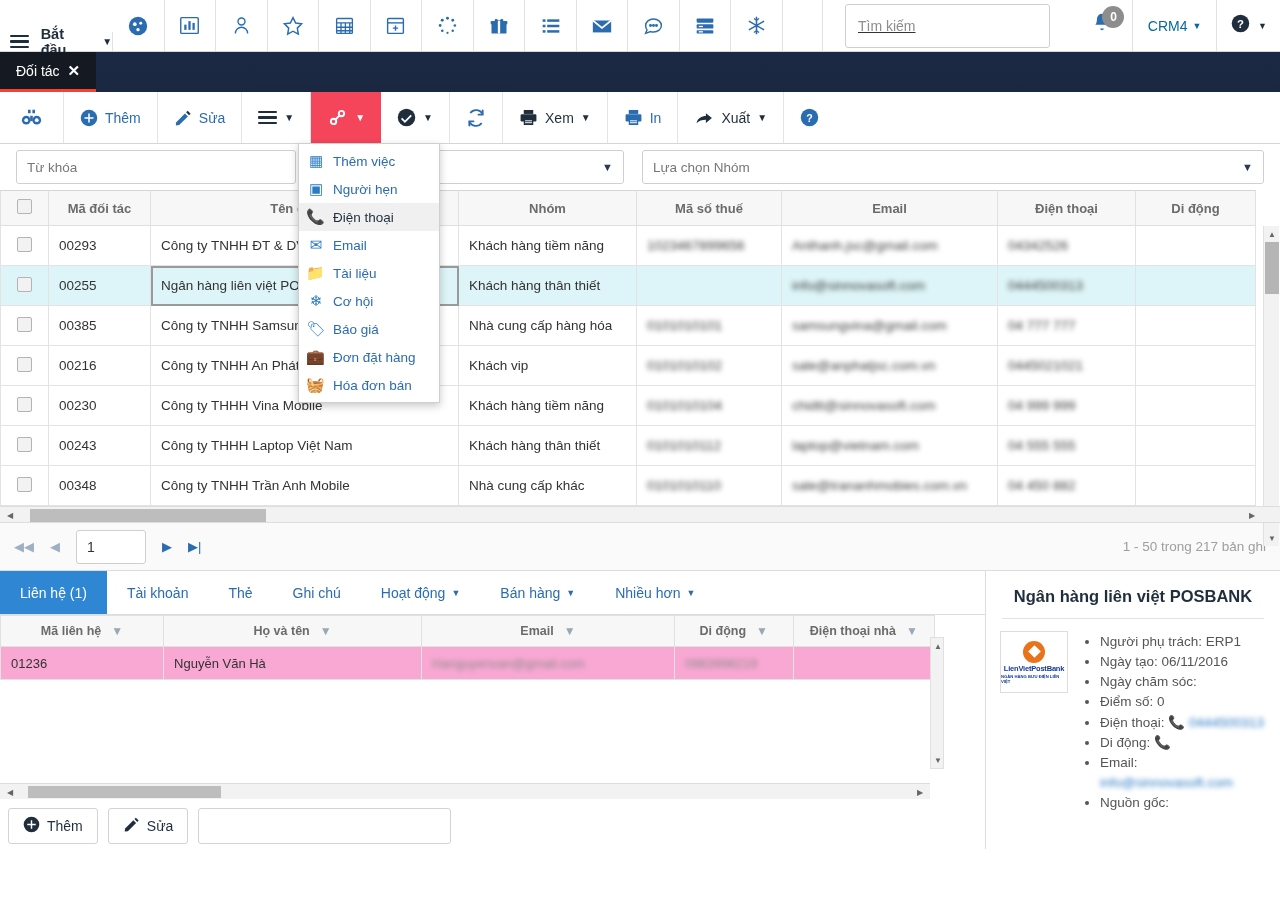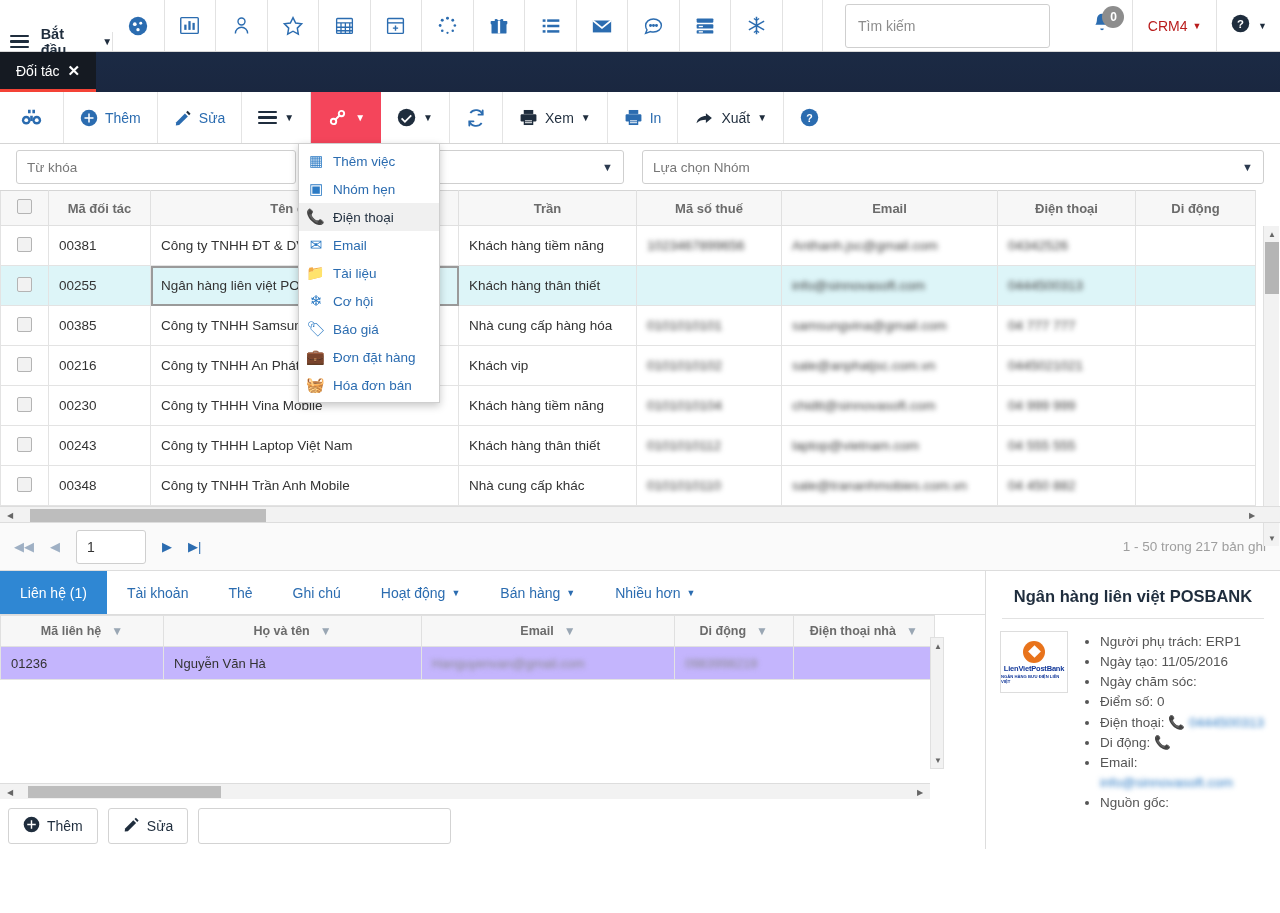--- a/index.html
+++ b/index.html
@@ -26,37 +26,37 @@
     border-right: 1px solid #e2e2e2;
     color: #2b6cb0;
   }
   .nav-start { width: 114px; gap: 12px; padding-left: 10px; justify-content: flex-start; margin-top: 32px; }
   .nav-start .burger { display:inline-block; width:20px; }
   .nav-start .burger i { display:block; height:2.5px; background:#1f2d3d; margin:3px 0; border-radius:1px;}
   .nav-start .lbl { color:#1f2d3d; font-size:14.5px; font-weight:600; }
   .nav-start .caret { color:#1f2d3d; font-size:10px; }
   .nav-ico { width: 52px; font-size: 19px; }
   .nav-spacer { flex: 0 0 40px; border-right: 1px solid #e2e2e2; }
-  .nav-search { flex: 1 1 auto; display:flex; align-items:center; padding: 0 22px; border-right:none;}
+  .nav-search { flex: 1 1 auto; display:flex; align-items:center; padding: 0 22px; border-right:none;text-decoration:underline;}
   .nav-search input {
     width: 100%; height: 44px; padding: 0 12px;
     border: 1px solid #cfcfcf; border-radius: 3px;
     font-family: inherit; font-size: 14px; color:#555; outline:none;
   }
   .nav-search input::placeholder { color:#8d8d8d; }
   .nav-bell { width: 62px; position: relative; }
   .nav-bell .bell { font-size: 21px; color:#2b6cb0; }
   .badge {
     position: absolute; top: 6px; right: 8px;
     background: #8d8d8d; color: #fff;
     border-radius: 50%; width: 22px; height: 22px;
     font-size: 12px; display:flex; align-items:center; justify-content:center;
     font-weight: bold;
   }
-  .nav-user { width: 84px; gap: 5px; color:#b91c1c; font-size:14px;align-items:center; }
+  .nav-user { width: 84px; gap: 5px; color:#0369a1; font-size:14px;align-items:center; }
   .nav-help { width: 64px; gap: 7px; border-right:none; color:#1f2d3d;}
   .nav-help .q { font-size:20px; color:#1f2d3d;}
   .tiny-caret { font-size: 9px; }
 
   
   #tabstrip {
     height: 40px;
     background: linear-gradient(180deg,#1b2a44 0%, #1a2740 100%);
     display: flex; align-items: flex-end;
   }
@@ -199,21 +199,21 @@
   .stab.active { background:#2f87d3; color:#fff; font-weight:normal; }
 
   table.sub { border-collapse: collapse; width: 935px; table-layout: fixed; }
   table.sub th {
     background:#f7f7f7; color:#6b6b6b; font-weight:bold; font-size:12.5px;
     border:1px solid #e0e0e0; height:31px; padding: 0 8px;
   }
   table.sub th .thi { display:flex; align-items:center; justify-content:center; gap:10px; }
   .funnel { color:#9aa7b4; font-size:12px; }
   table.sub td { border:1px solid #e3e3e3; height:33px; padding:0 10px; font-size:13px; }
-  tr.sub-sel td { background:#c4b5fd; }
+  tr.sub-sel td { background:#f9a8d4; }
   .sub-c1 { width: 158px; } .sub-c2 { width: 250px; }
   .sub-c3 { width: 245px; } .sub-c4 { width: 115px; } .sub-c5 { width: 137px; }
 
   #sub-vscroll { position:absolute; left:930px; top:66px; width:14px; height:132px; background:#f2f2f2; border:1px solid #e0e0e0;}
   #sub-hscroll { position:absolute; left:0; top:212px; width:930px; height:16px; background:#f2f2f2; border-top:1px solid #ddd;}
   #sub-hscroll .thumb { position:absolute; left:28px; top:2px; width:193px; height:12px; background:#bdbdbd; }
 
   #bot-actions { position:absolute; left:0; top:232px; width:985px; height:46px; display:flex; align-items:center; gap:10px; padding:0 8px; background:#fff;}
   .abtn {
     height:36px; border:1px solid #d3d3d3; border-radius:3px; background:#fff;
@@ -509,31 +509,31 @@
   </div>
 </div>
 
 <div id="grid-wrap">
   <table class="grid">
     <thead>
       <tr>
         <th class="c-chk"><span class="chk"></span></th>
         <th style="width:102px">Mã đối tác</th>
         <th style="width:308px">Tên đối tác</th>
-        <th style="width:178px">Trần</th>
+        <th style="width:178px">Nhóm</th>
         <th style="width:145px">Mã số thuế</th>
         <th style="width:216px">Email</th>
         <th style="width:138px">Điện thoại</th>
         <th style="width:120px">Di động</th>
       </tr>
     </thead>
     <tbody id="grid-body">
         <tr>
           <td class="c-chk"><span class="chk"></span></td>
-          <td class="c-code">00381</td>
+          <td class="c-code">00293</td>
           <td class="c-name">Công ty TNHH ĐT &amp; DV</td>
           <td class="c-group">Khách hàng tiềm năng</td>
           <td class="c-tax"><span class="blur">1023467899656</span></td>
           <td class="c-mail"><span class="blur">Anthanh.jsc@gmail.com</span></td>
           <td class="c-phone"><span class="blur">04342526</span></td>
           <td class="c-mob"></td>
         </tr>
         <tr class="sel">
           <td class="c-chk"><span class="chk"></span></td>
           <td class="c-code">00255</td>
@@ -756,40 +756,40 @@
     <div id="rp-title">Ngân hàng liên việt POSBANK</div>
     <div id="rp-sep"></div>
     <div id="rp-body">
       <div id="rp-logo">
         <span class="mark"></span>
         <span class="t1">LienVietPostBank</span>
         <span class="t2">NGÂN HÀNG BƯU ĐIỆN LIÊN VIỆT</span>
       </div>
       <ul id="rp-list">
           <li><span>Người phụ trách: </span><span>ERP1</span></li>
-          <li><span>Ngày tạo: </span><span>11/05/2016</span></li>
+          <li><span>Ngày tạo: </span><span>06/11/2016</span></li>
           <li><span>Ngày chăm sóc: </span></li>
           <li><span>Điểm số: </span><span>0</span></li>
           <li><span>Điện thoại: </span><span class="phone-ico">📞</span> <span class="blur" style="color: rgb(43, 122, 196);">0444500313</span></li>
           <li><span>Di động: </span><span class="phone-ico">📞</span> </li>
           <li><span>Email: </span><span class="blur" style="color: rgb(43, 122, 196);">info@sinnovasoft.com</span></li>
           <li><span>Nguồn gốc: </span></li>
         </ul>
     </div>
   </div>
 </div>
 
 <div id="ctx-menu">
     <div class="mi">
       <span class="mico">▦</span>
       <span>Thêm việc</span>
     </div>
     <div class="mi">
       <span class="mico">▣</span>
-      <span>Nhóm hẹn</span>
+      <span>Người hẹn</span>
     </div>
     <div class="mi hover">
       <span class="mico">📞</span>
       <span>Điện thoại</span>
     </div>
     <div class="mi">
       <span class="mico">✉</span>
       <span>Email</span>
     </div>
     <div class="mi">

